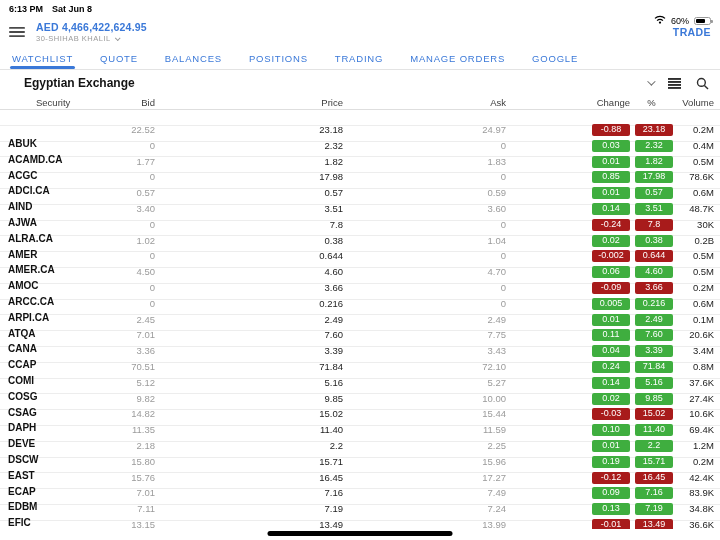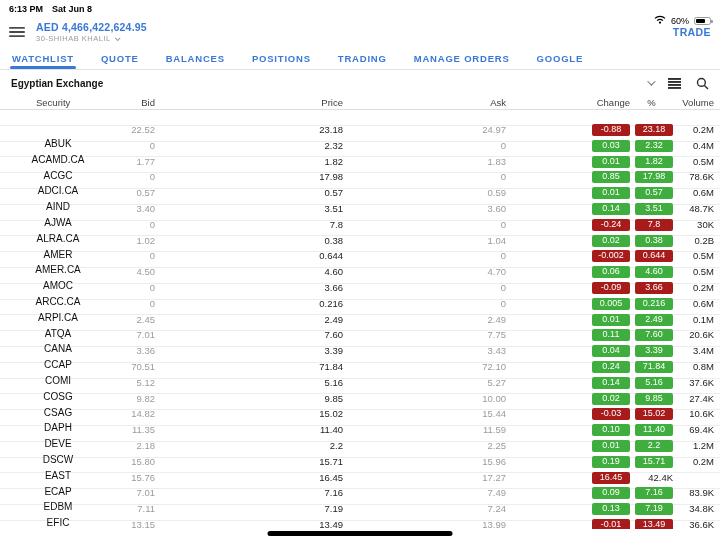--- a/index.html
+++ b/index.html
@@ -19,35 +19,35 @@
   
   .app-header { height:32px; display:flex; align-items:center; padding:0 9px; }
   .menu-btn { margin-right:11px; display:flex; }
   .account-block { display:flex; flex-direction:column; gap:1px; cursor:default; }
   .balance { color:var(--accent); font-size:10.5px; font-weight:bold; letter-spacing:.2px; }
   .account-name { color:#9a9a9a; font-size:7.5px; letter-spacing:.5px; display:flex; align-items:center; gap:4px; }
   .chev { width:4px; height:4px; border-right:1.2px solid #9a9a9a; border-bottom:1.2px solid #9a9a9a; transform:rotate(45deg) translateY(-1px); display:inline-block; }
   .trade-btn { margin-left:auto; color:var(--accent); font-size:10.5px; font-weight:bold; letter-spacing:.4px; background:none; border:none; cursor:pointer; font-family:inherit; }
   
   .tab-bar { height:22px; display:flex; align-items:stretch; padding:0 12px; gap:27px; border-bottom:1px solid #e3e3e3; }
-  .tab { font-size:9.5px; font-weight:bold; color:var(--accent); letter-spacing:.8px; display:flex; align-items:center; position:relative; cursor:pointer; }
+  .tab { font-size:9.5px; font-weight:normal; color:var(--accent); letter-spacing:.8px; display:flex; align-items:center; position:relative; cursor:pointer; }
   .tab.active::after { content:""; position:absolute; left:-2px; right:-2px; bottom:0; height:3px; background:var(--accent); border-radius:2px; }
   
   .section-row { height:26px; display:flex; align-items:center; padding:0 11px; }
-  .section-title { font-size:10px; font-weight:bold; color:#141414; }
+  .section-title { font-size:12px; font-weight:bold; color:#141414;margin-left:13px; }
   .section-icons { margin-left:auto; display:flex; align-items:center; gap:15px; }
   .chev-lg { width:6px; height:6px; border-right:1.5px solid #6d6d6d; border-bottom:1.5px solid #6d6d6d; transform:rotate(45deg) translateY(-2px); display:inline-block; cursor:pointer; }
   .icon-btn { display:flex; align-items:center; cursor:pointer; background:none; border:none; padding:0; }
   
   .grid-cols { display:grid; grid-template-columns:100px 47px 188px 163px 124px 43px 41px; padding:0 6px 0 8px; align-items:center; }
   .table-header { height:14px; font-size:9.5px; color:#3d3d3d; border-bottom:1px solid #dedede; }
   .c-left { text-align:left;margin-left:28px; } .c-right { text-align:right; } .c-center { text-align:center; }
   .rows { height:419px; overflow:hidden; }
   .row { height:15.8px; border-bottom:1px solid #ededed; font-size:9.5px; cursor:pointer; }
-  .cell-security { font-size:10px; font-weight:normal; color:#101010; text-align:center;margin-top:28px; }
+  .cell-security { font-size:10px; font-weight:bold; color:#101010; text-align:left;margin-top:28px; }
   .cell-bid, .cell-ask { color:#9b9b9b; text-align:right; }
   .cell-price { color:#1d1d1d; text-align:right; }
   .cell-volume { color:#1d1d1d; text-align:right; }
   .cell-change, .cell-pct { text-align:right; }
   .badge { display:inline-block; width:38px; padding:1px 0 2px; border-radius:2px; color:#fff; font-size:9px; text-align:center; line-height:1; }
   .badge.up { background:var(--up); } .badge.down { background:var(--down); }
   
   .home-indicator { position:absolute; left:50%; transform:translateX(-50%); bottom:4px; width:185px; height:5px; border-radius:3px; background:#000; }
 </style>
 </head>
@@ -330,20 +330,21 @@
       <div class="cell-ask">15.96</div>
       <div class="cell-change"><span class="badge up">0.19</span></div>
       <div class="cell-pct"><span class="badge up">15.71</span></div>
       <div class="cell-volume">0.2M</div>
     </div>
     <div class="row grid-cols">
       <div class="cell-security">ECAP</div>
       <div class="cell-bid">15.76</div>
       <div class="cell-price">16.45</div>
       <div class="cell-ask">17.27</div>
+      <div class="cell-change"><span class="badge down">-0.12</span></div>
       <div class="cell-pct"><span class="badge down">16.45</span></div>
       <div class="cell-volume">42.4K</div>
     </div>
     <div class="row grid-cols">
       <div class="cell-security">EDBM</div>
       <div class="cell-bid">7.01</div>
       <div class="cell-price">7.16</div>
       <div class="cell-ask">7.49</div>
       <div class="cell-change"><span class="badge up">0.09</span></div>
       <div class="cell-pct"><span class="badge up">7.16</span></div>

